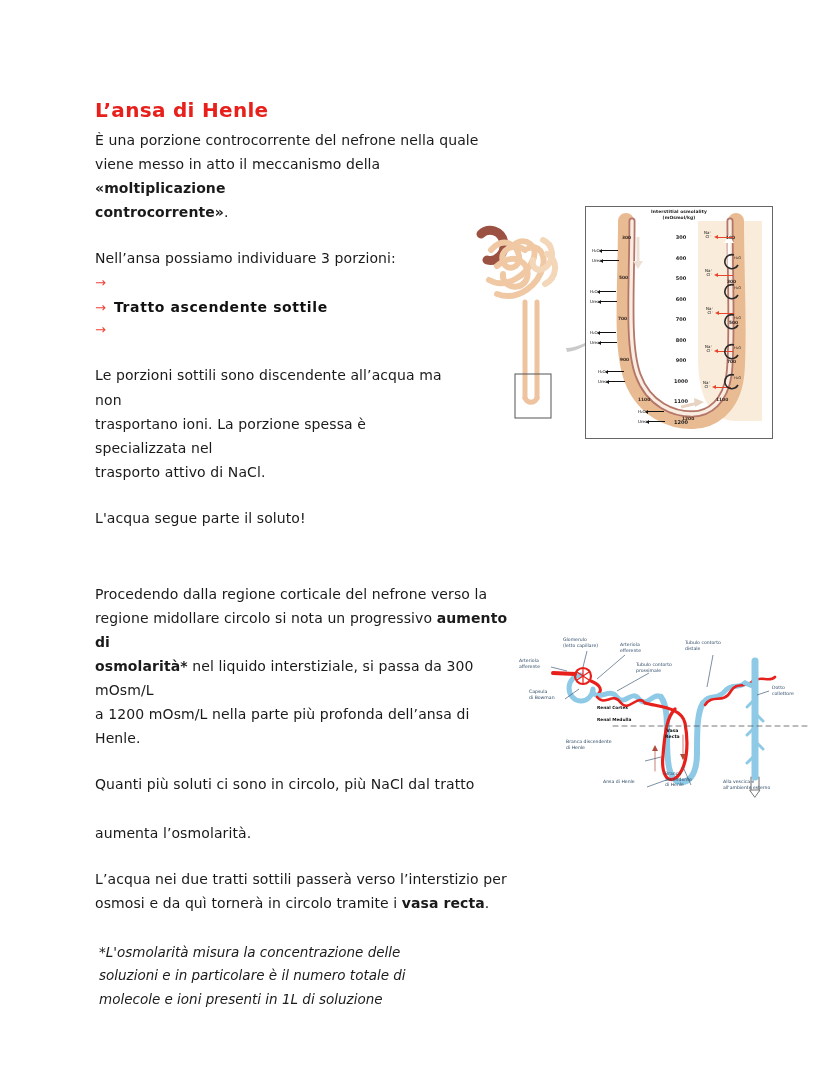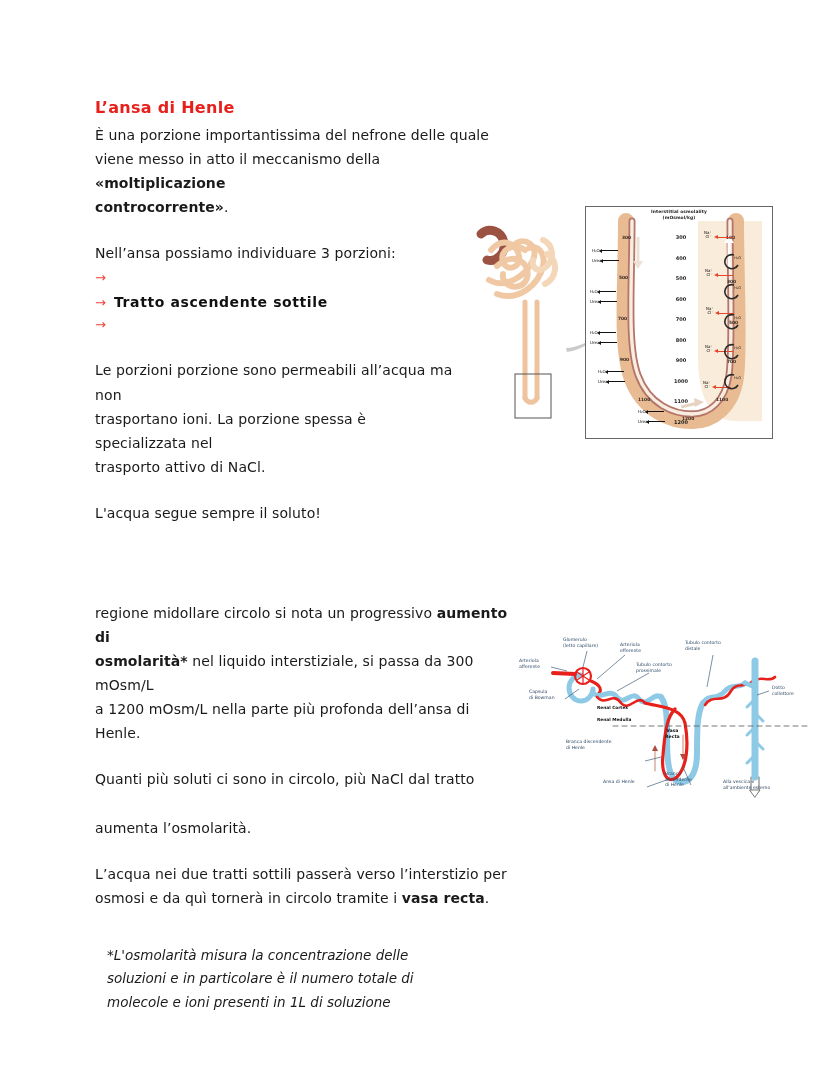--- a/index.html
+++ b/index.html
@@ -23,21 +23,21 @@
   
   .text-col {
     position: absolute;
     left: 95px;
     top: 98px;
     width: 420px;
   }
   .heading {
     color: #e8201c;
     font-weight: bold;
-    font-size: 16px;
+    font-size: 20px;
     letter-spacing: 0.3px;
     margin: 0 0 5px 0;
     line-height: 1.25;
   }
   .para {
     font-size: 14px;
     color: #1a1a1a;
     line-height: 1.72;
     margin: 0;
     letter-spacing: 0.1px;
@@ -62,21 +62,21 @@
     font-size: 14px;
     font-weight: bold;
     color: #111;
     letter-spacing: 0.6px;
   }
   .italic-note {
     font-size: 13.5px;
     font-style: italic;
     color: #1a1a1a;
     line-height: 1.74;
-    margin: 12px;
+    margin: 4px;
   }
 
   
   .fig1 {
     position: absolute;
     left: 457px;
     top: 200px;
     width: 320px;
     height: 242px;
     background: #ffffff;
@@ -210,21 +210,21 @@
 </head>
 <body>
 
 <div class="page">
 
   <div class="text-col">
 
     <h2 class="heading">L’ansa di Henle</h2>
 
     <p class="para">
-      <span>È una porzione importantissima del nefrone delle quale</span><br>
+      <span>È una porzione controcorrente del nefrone nella quale</span><br>
       <span>viene messo in atto il meccanismo della </span><b>«moltiplicazione</b><br>
       <b>controcorrente»</b><span>.</span>
     </p>
 
     <div class="spacer-md"></div>
 
     <p class="para">Nell’ansa possiamo individuare 3 porzioni:</p>
 
     <ul class="bullet-list">
       <li class="bullet-row">
@@ -235,36 +235,36 @@
         <span class="bullet-label">Tratto ascendente sottile</span>
       </li>
       <li class="bullet-row">
         <span class="bullet-arrow">→</span>
       </li>
     </ul>
 
     <div class="spacer-md"></div>
 
     <p class="para">
-      <span>Le porzioni porzione sono permeabili all’acqua ma</span><br>
+      <span>Le porzioni sottili sono discendente all’acqua ma</span><br>
       <span>non</span><br>
       <span>trasportano ioni. La porzione spessa è</span><br>
       <span>specializzata nel</span><br>
       <span>trasporto attivo di NaCl.</span>
     </p>
 
     <div class="spacer-md"></div>
 
-    <p class="para">L'acqua segue sempre il soluto!</p>
+    <p class="para">L'acqua segue parte il soluto!</p>
 
     <div style="height:52px"></div>
 
 
     <p class="para">
-      <br>
+      <span>Procedendo dalla regione corticale del nefrone verso la</span><br>
       <span>regione midollare circolo si nota un progressivo </span><b>aumento di</b><br>
       <b>osmolarità*</b><span> nel liquido interstiziale, si passa da 300</span><br>
       <span>mOsm/L</span><br>
       <span>a 1200 mOsm/L nella parte più profonda dell’ansa di Henle.</span>
     </p>
 
     <div class="spacer-md"></div>
 
     <p class="para">
       <span>Quanti più soluti ci sono in circolo, più NaCl dal tratto</span><br>

